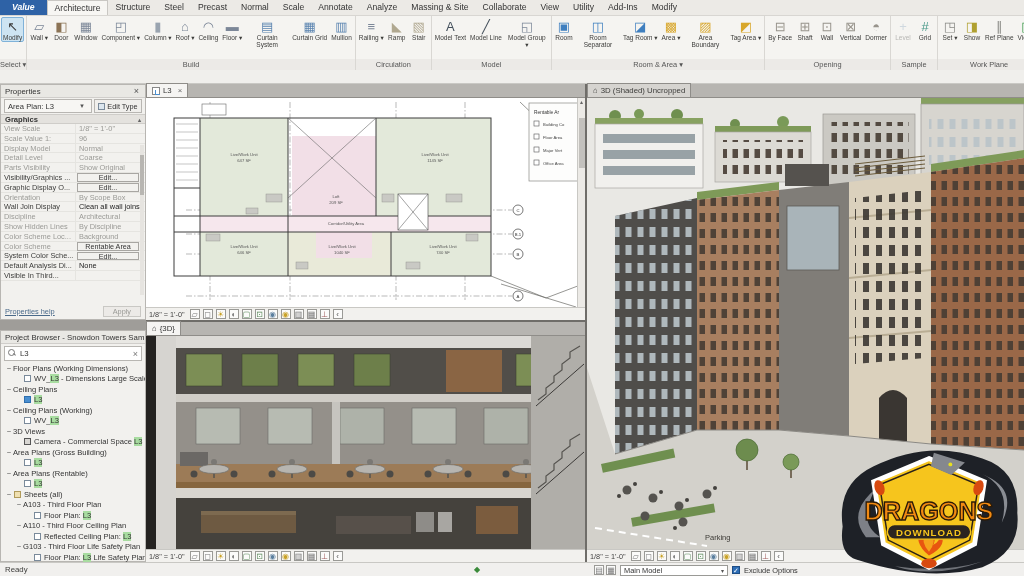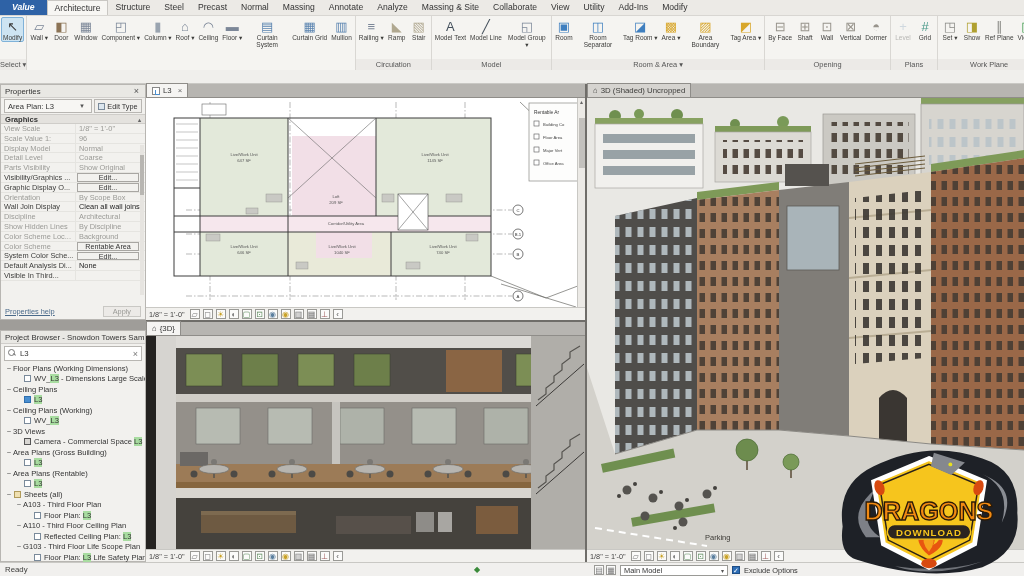--- a/index.html
+++ b/index.html
@@ -114,21 +114,21 @@
 
 <div id="app">
 
   <div id="ribbon-tabs" class="abs">
       <div class="rtab file">Value</div>
       <div class="rtab sel">Architecture</div>
       <div class="rtab">Structure</div>
       <div class="rtab">Steel</div>
       <div class="rtab">Precast</div>
       <div class="rtab">Normal</div>
-      <div class="rtab">Massing</div>
+      <div class="rtab">Scale</div>
       <div class="rtab">Annotate</div>
       <div class="rtab">Analyze</div>
       <div class="rtab">Massing &amp; Site</div>
       <div class="rtab">Collaborate</div>
       <div class="rtab">View</div>
       <div class="rtab">Utility</div>
       <div class="rtab">Add-Ins</div>
       <div class="rtab">Modify</div>
     </div>
   <div id="ribbon-groups" class="abs">
@@ -181,20 +181,21 @@
           </div>
           <div class="rtool">
             <span class="ricon" style="color: rgb(91, 132, 176);">▦</span>
             <span class="rlabel">Curtain Grid</span>
           </div>
           <div class="rtool">
             <span class="ricon" style="color: rgb(91, 132, 176);">▥</span>
             <span class="rlabel">Mullion</span>
           </div>
         </div>
+        <div class="rcaption">Build</div>
       </div>
       <div class="rgroup">
         <div class="rtools">
           <div class="rtool">
             <span class="ricon" style="color: rgb(124, 135, 152);">≡</span>
             <span class="rlabel">Railing ▾</span>
           </div>
           <div class="rtool">
             <span class="ricon" style="color: rgb(176, 168, 144);">◣</span>
             <span class="rlabel">Ramp</span>
@@ -281,21 +282,21 @@
         <div class="rtools">
           <div class="rtool dis">
             <span class="ricon" style="color: rgb(138, 165, 192);">+</span>
             <span class="rlabel">Level</span>
           </div>
           <div class="rtool">
             <span class="ricon" style="color: rgb(74, 154, 138);">#</span>
             <span class="rlabel">Grid</span>
           </div>
         </div>
-        <div class="rcaption">Plans</div>
+        <div class="rcaption">Sample</div>
       </div>
       <div class="rgroup">
         <div class="rtools">
           <div class="rtool">
             <span class="ricon" style="color: rgb(136, 136, 132);">◳</span>
             <span class="rlabel">Set ▾</span>
           </div>
           <div class="rtool">
             <span class="ricon" style="color: rgb(176, 160, 48);">◨</span>
             <span class="rlabel">Show</span>
@@ -491,21 +492,21 @@
           <span class="texp">−</span>
           <span class="tlabel">A110 - Third Floor Ceiling Plan</span>
         </div>
         <div class="titem" style="padding-left: 24px;">
           <span class="texp"></span>
           <span class="ticon sheet"></span>
           <span class="tlabel">Reflected Ceiling Plan: <span class="hl">L3</span></span>
         </div>
         <div class="titem" style="padding-left: 14px;">
           <span class="texp">−</span>
-          <span class="tlabel">G103 - Third Floor Life Scope Plan</span>
+          <span class="tlabel">G103 - Third Floor Life Safety Plan</span>
         </div>
         <div class="titem" style="padding-left: 24px;">
           <span class="texp"></span>
           <span class="ticon sheet"></span>
           <span class="tlabel">Floor Plan: <span class="hl">L3</span> Life Safety Plan</span>
         </div>
       </div>
   </div>
 
   <div id="plan-tabbar" class="abs tabbar">

